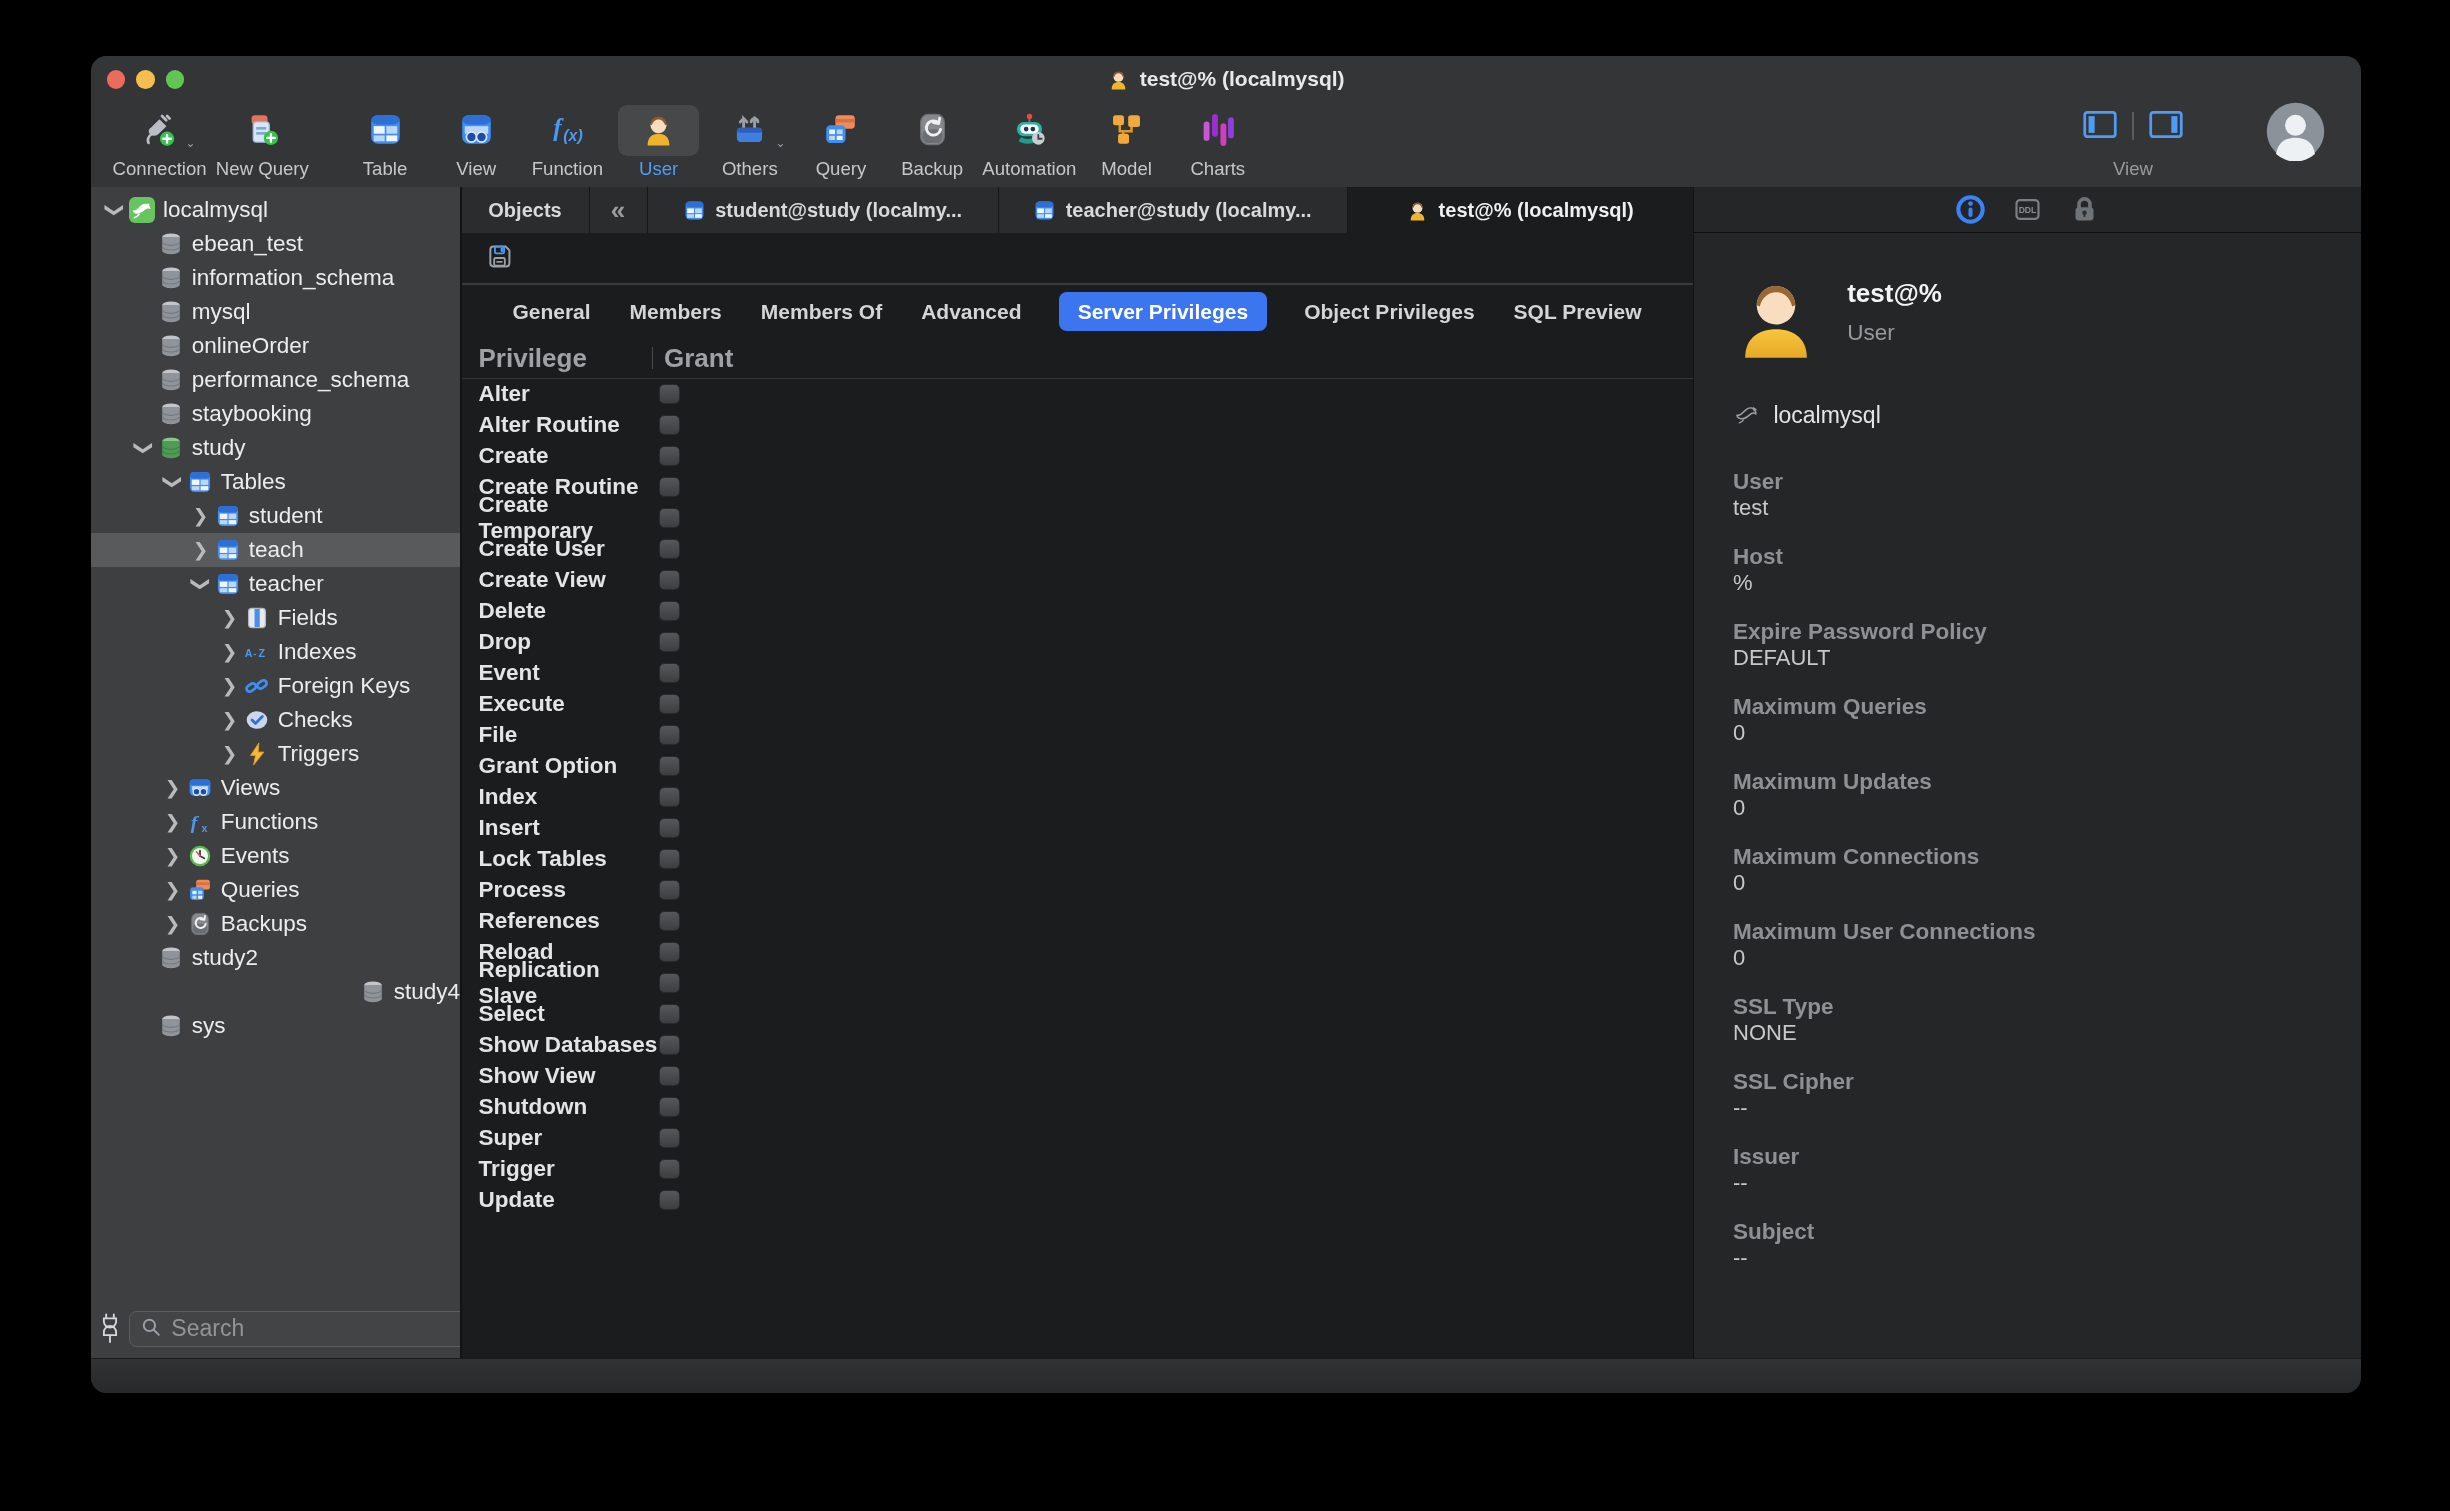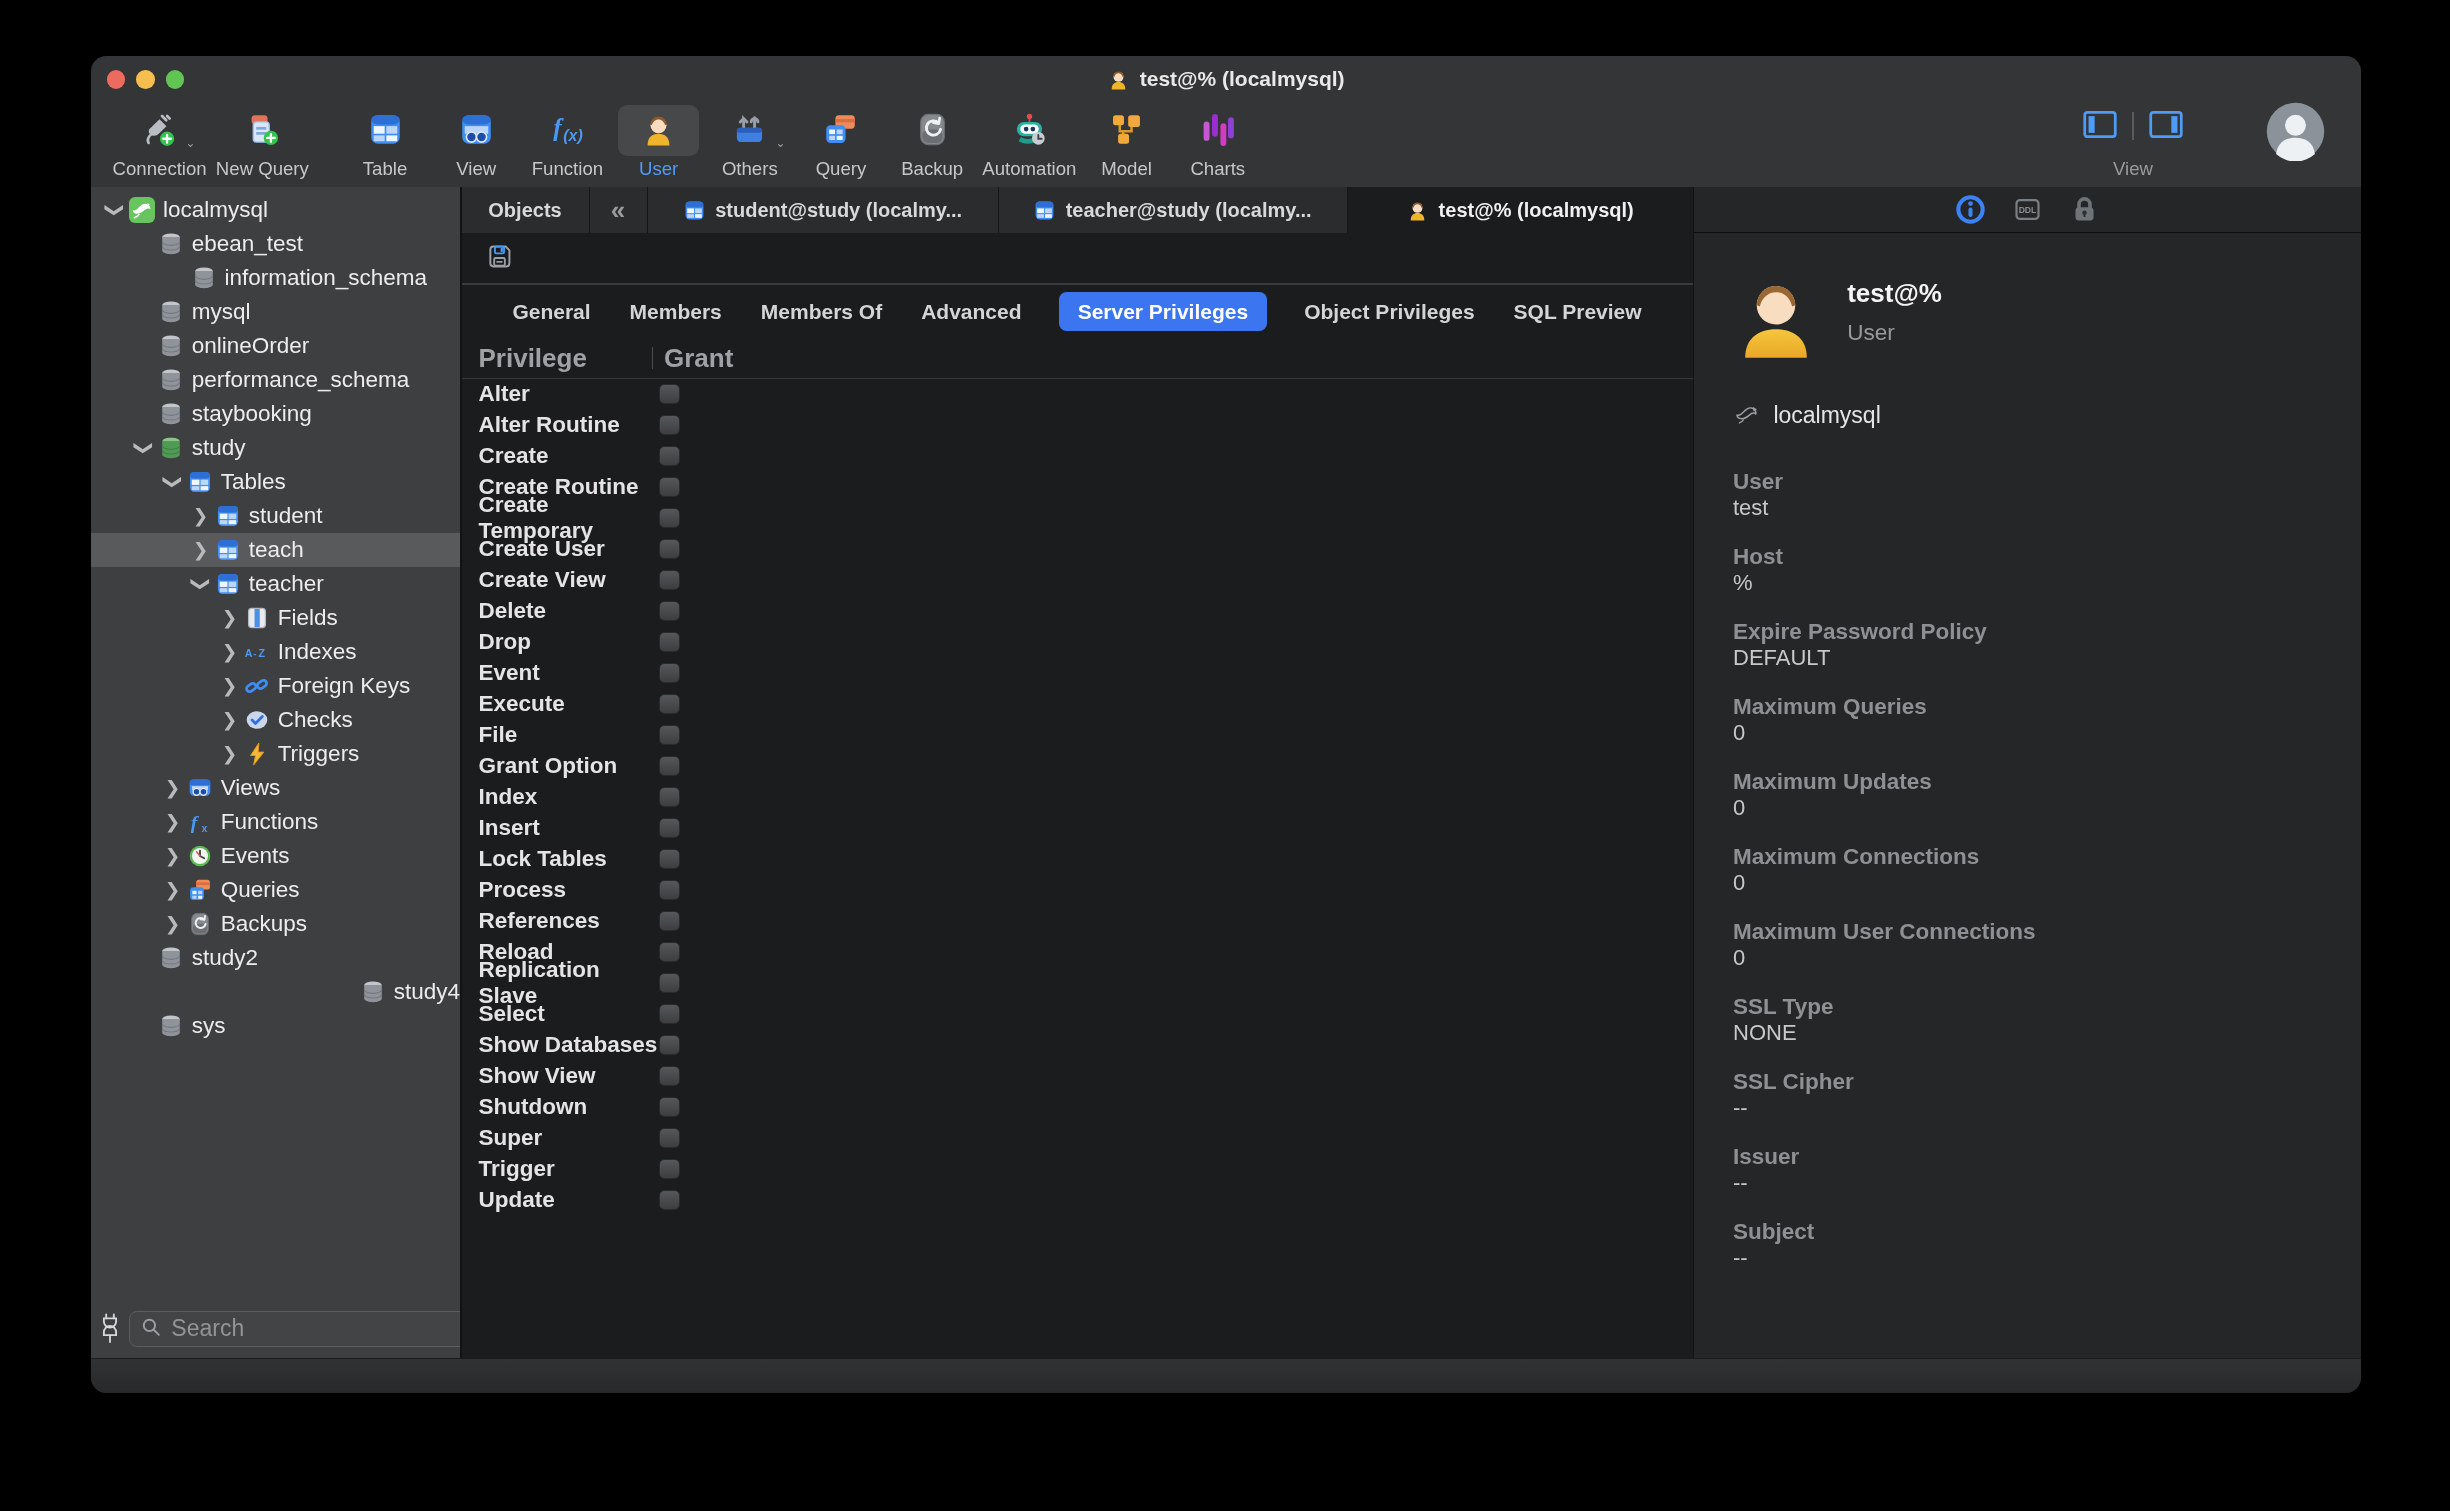--- a/index.html
+++ b/index.html
@@ -324,21 +324,21 @@
               <span class="chev none">❯</span>
               <span class="ticon">
                 <svg viewBox="0 0 34 34">
                   <ellipse cx="17" cy="8" rx="11.5" ry="4.8" fill="#c2c6cb"></ellipse>
                   <path d="M5.5 8 v17.5 c0 2.7 5.1 4.8 11.5 4.8 s11.5-2.1 11.5-4.8 V8" fill="#8f949a"></path>
                   <path d="M5.5 14 c0 2.7 5.1 4.8 11.5 4.8 s11.5-2.1 11.5-4.8 M5.5 20 c0 2.7 5.1 4.8 11.5 4.8 s11.5-2.1 11.5-4.8" stroke="#74797f" stroke-width="1.4" fill="none"></path>
                 </svg>
               </span>
               <span class="tlabel-side">ebean_test</span>
             </div>
-            <div class="tree-row" style="padding-left: 38px; justify-content: center;">
+            <div class="tree-row" style="padding-left: 38px;">
               <span class="chev none">❯</span>
               <span class="ticon">
                 <svg viewBox="0 0 34 34">
                   <ellipse cx="17" cy="8" rx="11.5" ry="4.8" fill="#c2c6cb"></ellipse>
                   <path d="M5.5 8 v17.5 c0 2.7 5.1 4.8 11.5 4.8 s11.5-2.1 11.5-4.8 V8" fill="#8f949a"></path>
                   <path d="M5.5 14 c0 2.7 5.1 4.8 11.5 4.8 s11.5-2.1 11.5-4.8 M5.5 20 c0 2.7 5.1 4.8 11.5 4.8 s11.5-2.1 11.5-4.8" stroke="#74797f" stroke-width="1.4" fill="none"></path>
                 </svg>
               </span>
               <span class="tlabel-side">information_schema</span>
             </div>

